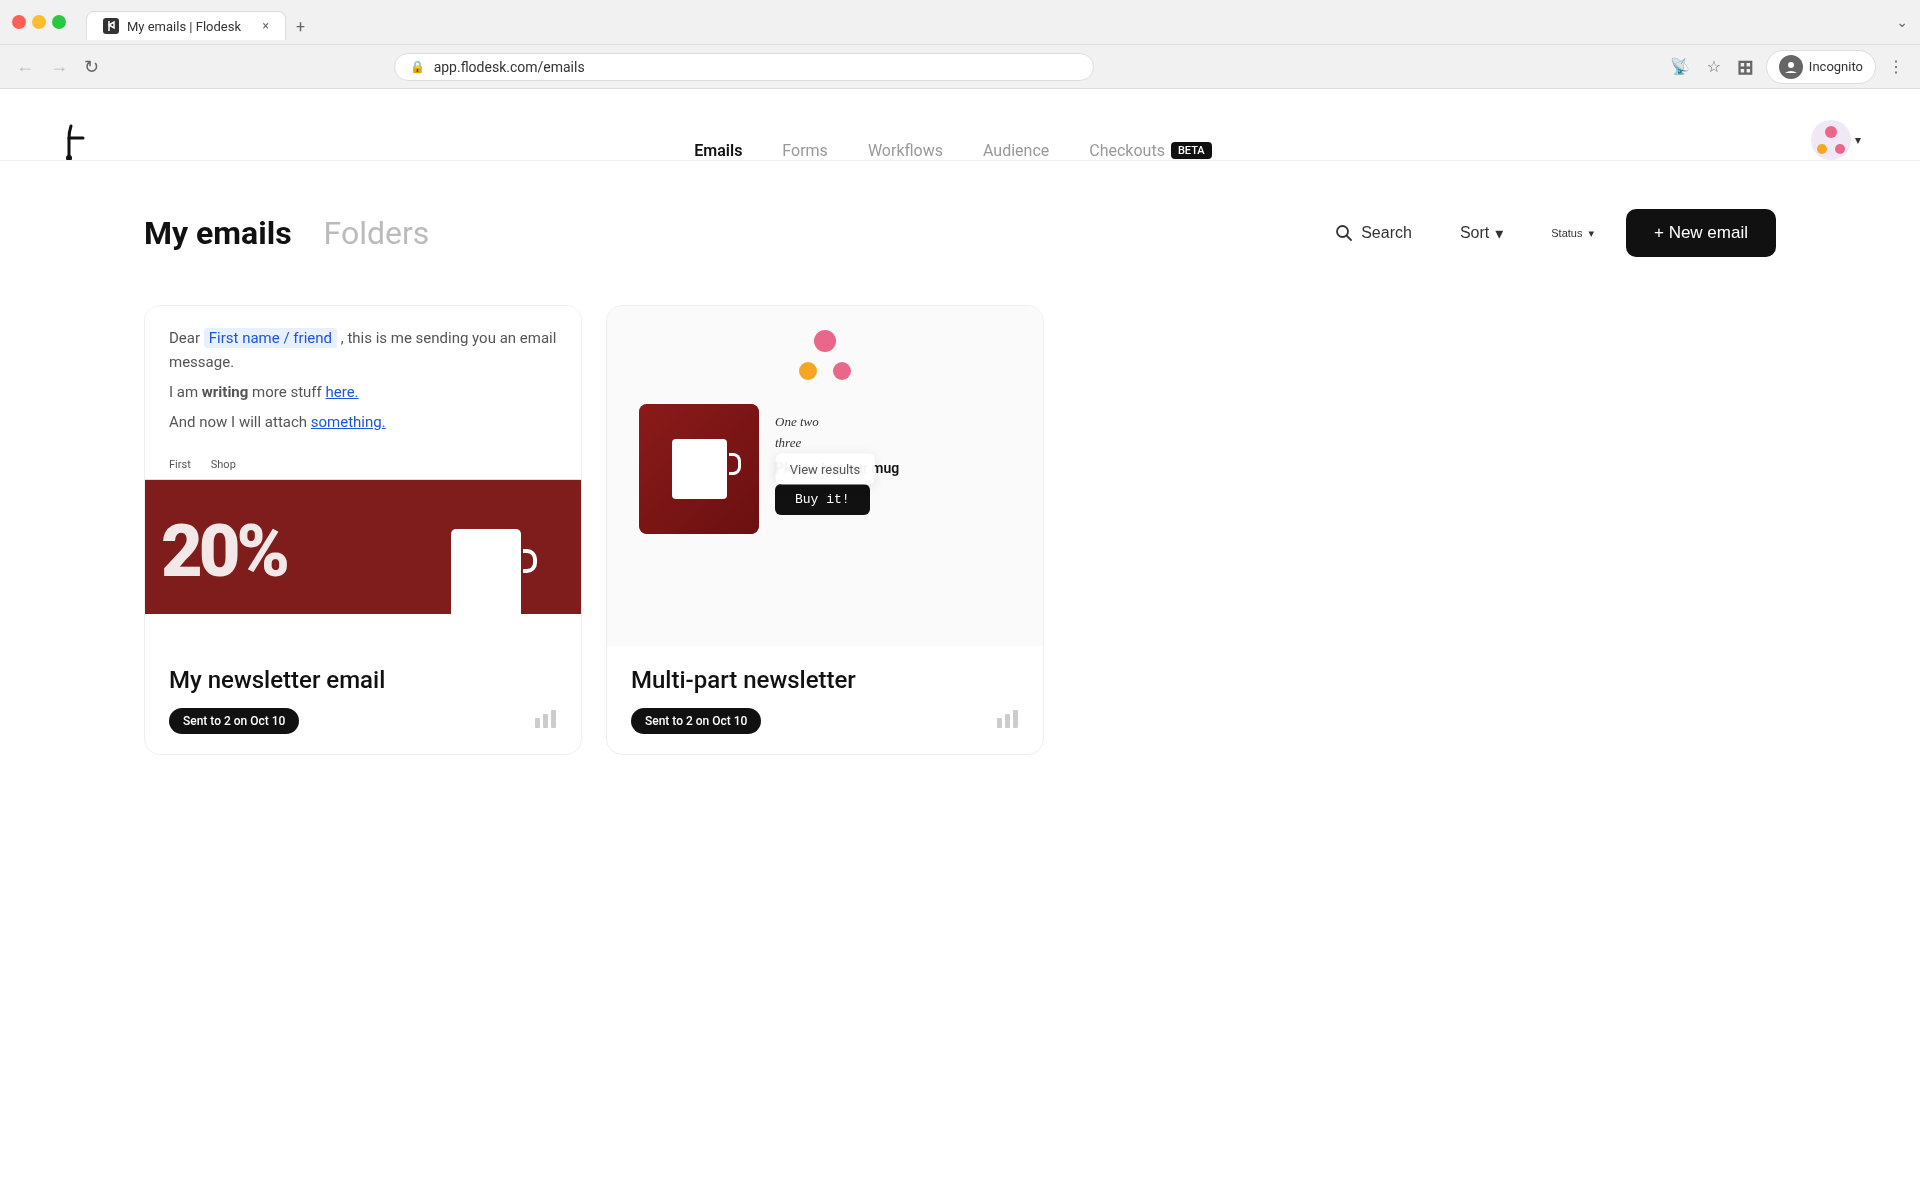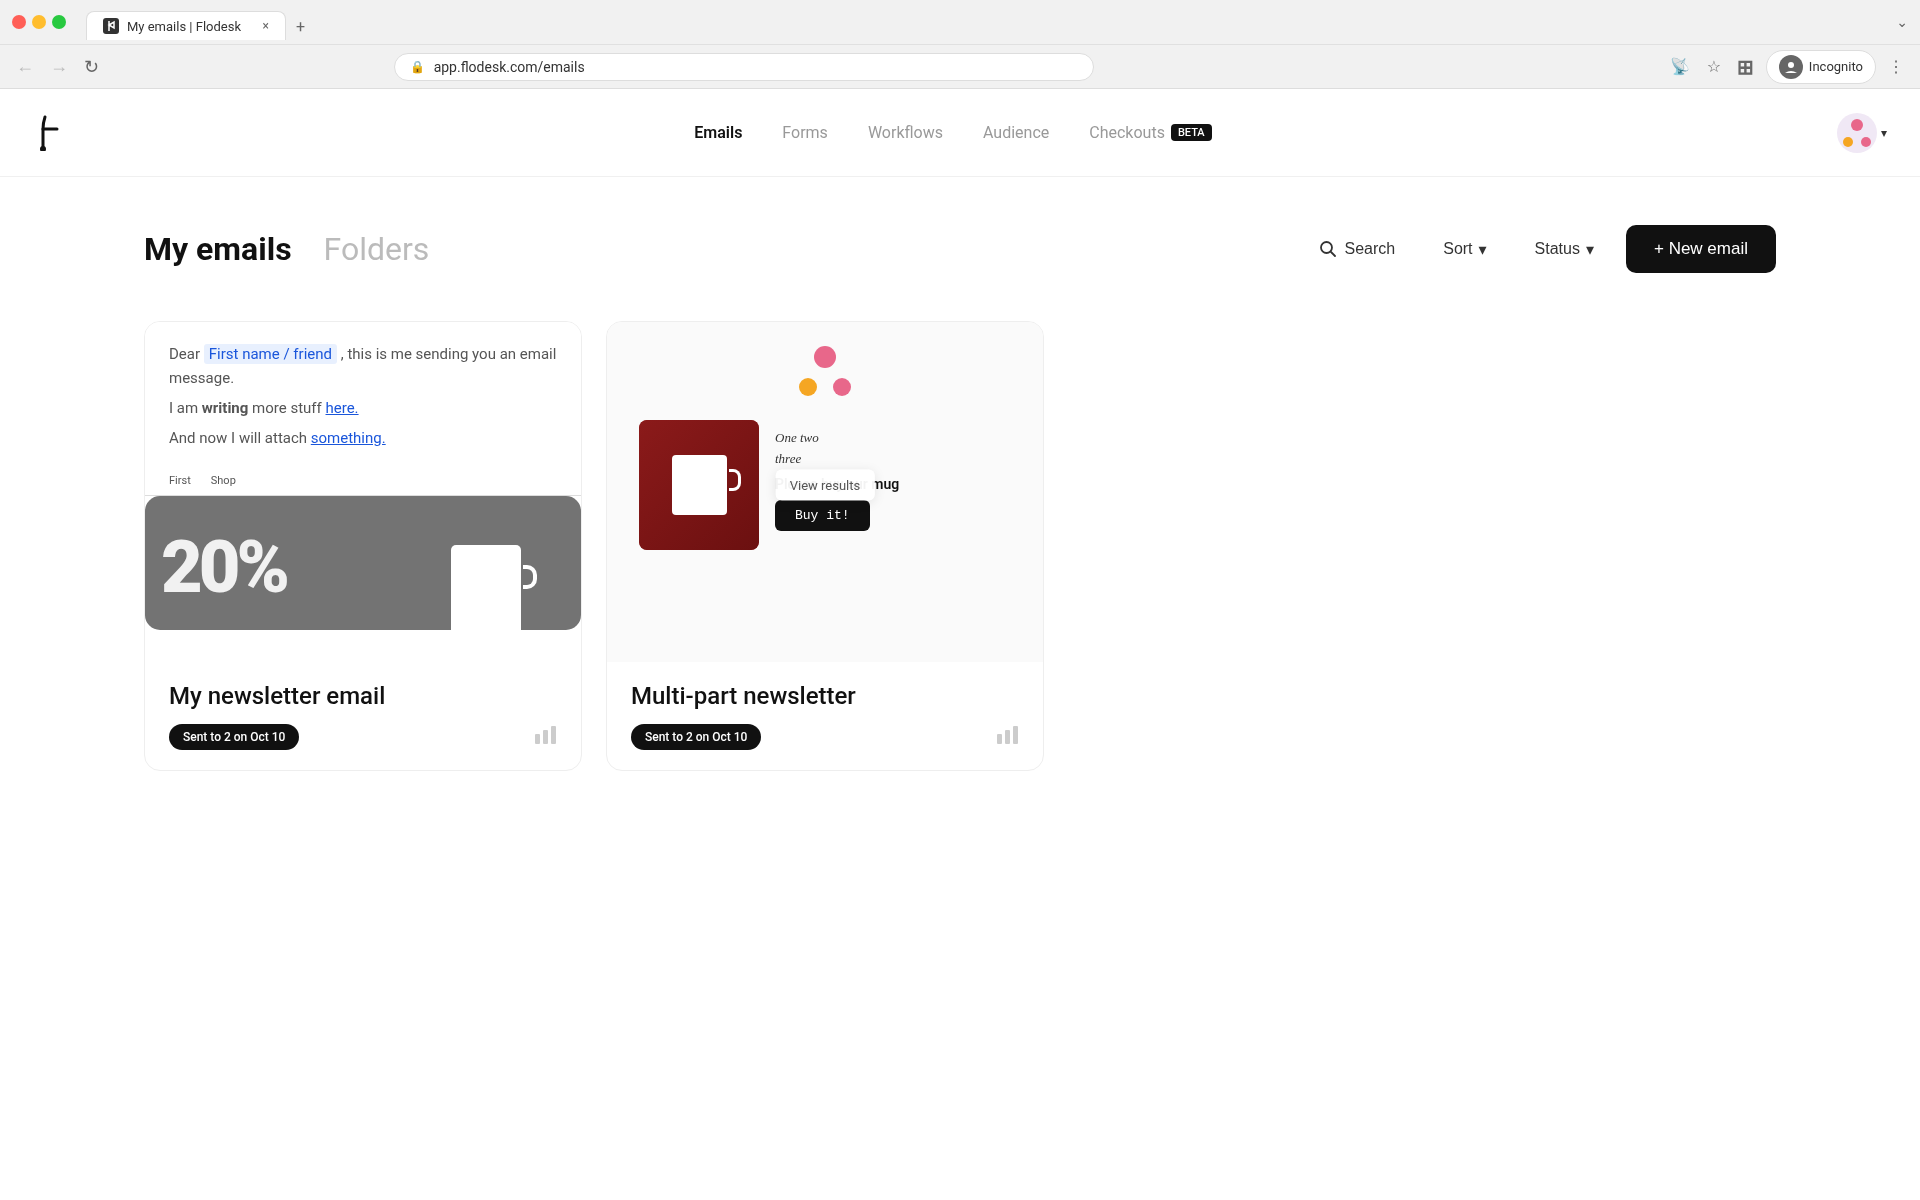--- a/index.html
+++ b/index.html
@@ -27,21 +27,21 @@
     .address-bar .lock-icon { color: #333; font-size: 12px; }
     .nav-icons-right { display: flex; gap: 8px; align-items: center; margin-left: auto; }
     .nav-icon-btn { background: none; border: none; cursor: pointer; color: #666; font-size: 16px; padding: 4px; border-radius: 4px; }
     .incognito-btn { display: flex; align-items: center; gap: 6px; background: #fff; border: 1px solid #ddd; border-radius: 20px; padding: 4px 12px; font-size: 13px; color: #333; cursor: pointer; }
     .incognito-avatar { width: 24px; height: 24px; border-radius: 50%; background: #666; display: flex; align-items: center; justify-content: center; }
 
     
     .app { background: #fff; min-height: 1112px; }
 
     
-    .top-nav { display: flex; align-items: center; padding: 0 33px; height: 88px; border-bottom: 1px solid #f0f0f0; }
+    .top-nav { display: flex; align-items: flex-end; padding: 0 59px; height: 72px; border-bottom: 1px solid #f0f0f0; }
     .logo { display: flex; align-items: center; }
     .logo-icon { width: 36px; height: 36px; display: flex; align-items: center; justify-content: center; }
     .nav-links { display: flex; align-items: center; gap: 40px; margin-left: auto; margin-right: auto; }
     .nav-link { font-size: 16px; color: #999; text-decoration: none; cursor: pointer; }
     .nav-link.active { color: #111; font-weight: 600; }
     .nav-link-checkouts { display: flex; align-items: center; gap: 6px; }
     .beta-badge { background: #111; color: #fff; font-size: 11px; padding: 2px 7px; border-radius: 4px; font-weight: 500; }
     .user-avatar { width: 40px; height: 40px; border-radius: 50%; background: #f0e8f5; display: flex; align-items: center; justify-content: center; overflow: hidden; cursor: pointer; }
     .avatar-dots { position: relative; width: 28px; height: 28px; }
     .avatar-dot { position: absolute; border-radius: 50%; }
@@ -53,37 +53,37 @@
     
     .page-content { padding: 48px 144px; }
 
     
     .page-header { display: flex; align-items: center; margin-bottom: 48px; }
     .page-title { font-size: 32px; font-weight: 700; color: #111; }
     .page-title-tab { font-size: 32px; font-weight: 400; color: #bbb; margin-left: 32px; cursor: pointer; }
     .header-actions { display: flex; align-items: center; gap: 16px; margin-left: auto; }
     .search-btn { display: flex; align-items: center; gap: 8px; background: none; border: none; cursor: pointer; font-size: 16px; color: #333; padding: 10px 16px; border-radius: 8px; }
     .sort-btn { display: flex; align-items: center; gap: 6px; background: none; border: none; cursor: pointer; font-size: 16px; color: #333; padding: 10px 16px; border-radius: 8px; }
-    .status-btn { display: flex; align-items: center; gap: 6px; background: none; border: none; cursor: pointer; font-size: 16px; color: #333; padding: 10px 16px; border-radius: 8px; }
+    .status-btn { display: flex; align-items: center; gap: 6px; background: none; border: none; cursor: pointer; font-size: 11px; color: #333; padding: 10px 16px; border-radius: 8px; }
     .new-email-btn { background: #111; color: #fff; border: none; border-radius: 10px; padding: 14px 28px; font-size: 17px; font-weight: 500; cursor: pointer; white-space: nowrap; }
 
     
     .email-grid { display: grid; grid-template-columns: repeat(2, 1fr); gap: 24px; max-width: 900px; }
 
     
     .email-card { background: #fff; border: 1px solid #eee; border-radius: 16px; overflow: hidden; cursor: pointer; transition: box-shadow 0.2s; }
     .email-preview { height: 340px; background: #fafafa; overflow: hidden; position: relative; }
 
     
     .preview-1 { background: #fff; padding: 0; }
     .preview-text-section { padding: 20px 24px 16px; font-size: 15px; color: #555; line-height: 1.6; }
     .preview-highlight { background: #e8f0fe; padding: 1px 5px; border-radius: 3px; color: #1a56db; display: inline; }
     .preview-link { color: #1a56db; text-decoration: underline; }
     .preview-nav { display: flex; gap: 20px; padding: 8px 24px; border-bottom: 1px solid #ddd; font-size: 11px; color: #555; }
-    .preview-red-banner { background: #737373; height: 134px; display: flex; align-items: center; justify-content: center; overflow: hidden; position: relative; border-radius: 15px; }
+    .preview-red-banner { background: #7f1d1d; height: 134px; display: flex; align-items: center; justify-content: center; overflow: hidden; position: relative; }
     .preview-percent-text { font-size: 72px; font-weight: 900; color: rgba(255,255,255,0.9); letter-spacing: -4px; position: absolute; left: 16px; bottom: 20px; z-index: 1; }
 
     
     .preview-2 { background: #fafafa; display: flex; flex-direction: column; align-items: center; }
     .preview-2-logo { padding: 24px; display: flex; justify-content: center; }
     .logo-dots { position: relative; width: 60px; height: 50px; }
     .logo-dot { position: absolute; border-radius: 50%; }
     .logo-dot-top { width: 22px; height: 22px; background: #e8678a; top: 0; left: 19px; }
     .logo-dot-bl { width: 18px; height: 18px; background: #f5a623; bottom: 0; left: 4px; }
     .logo-dot-br { width: 18px; height: 18px; background: #e8678a; bottom: 0; right: 4px; }

